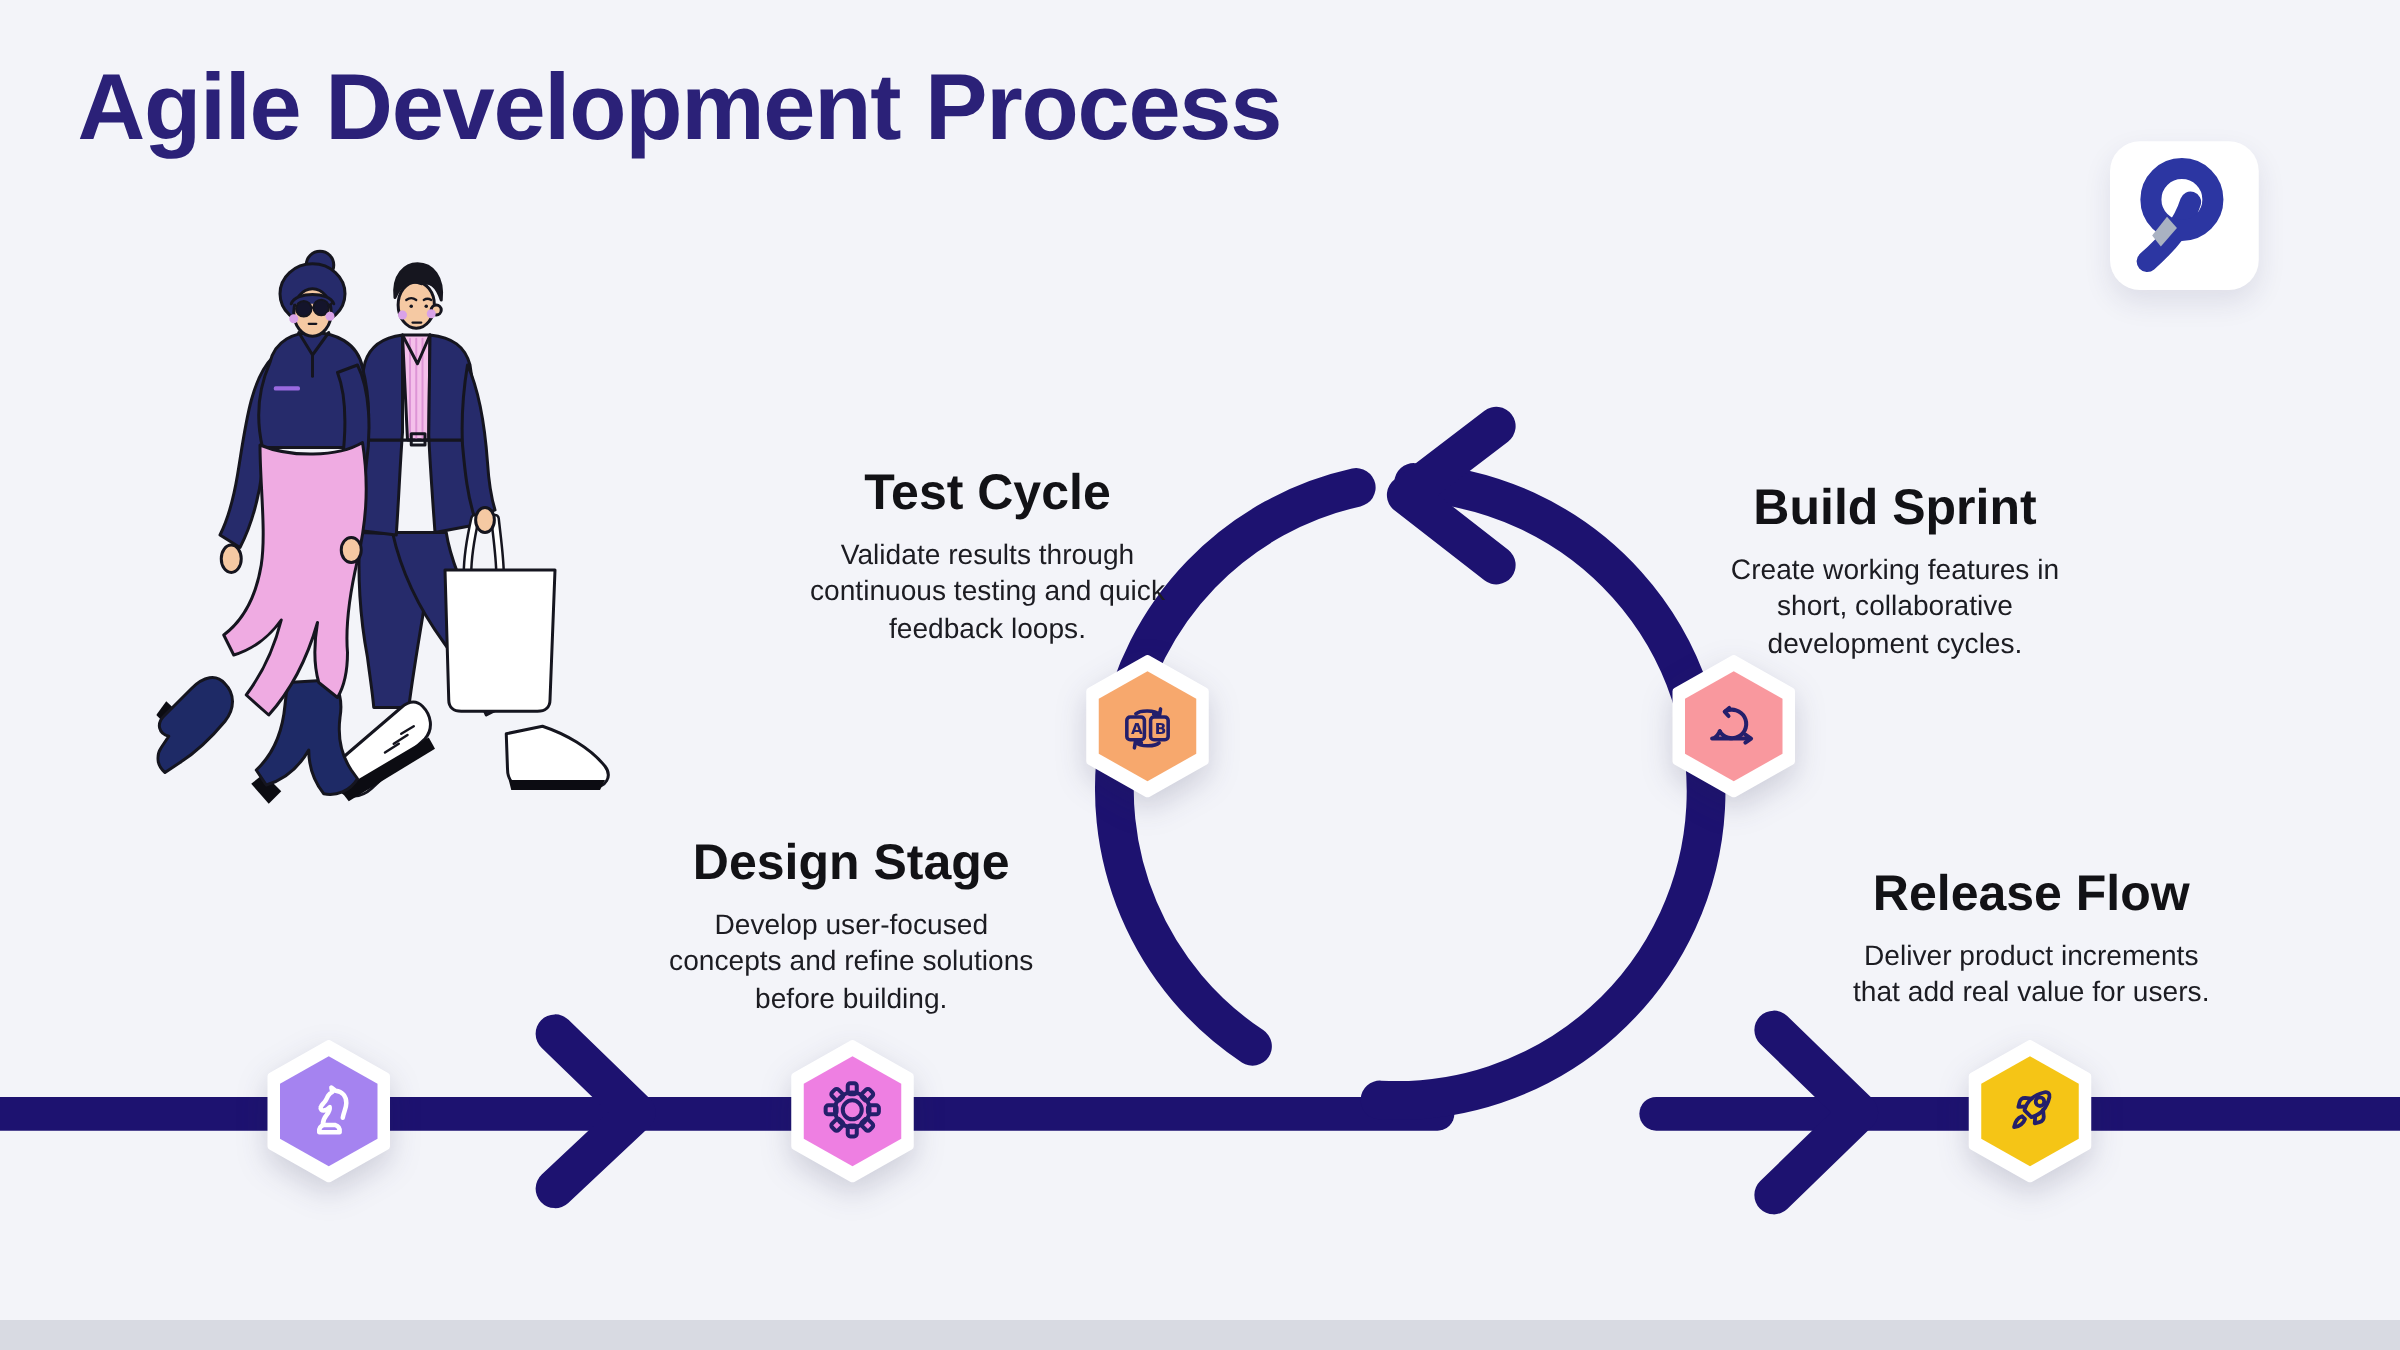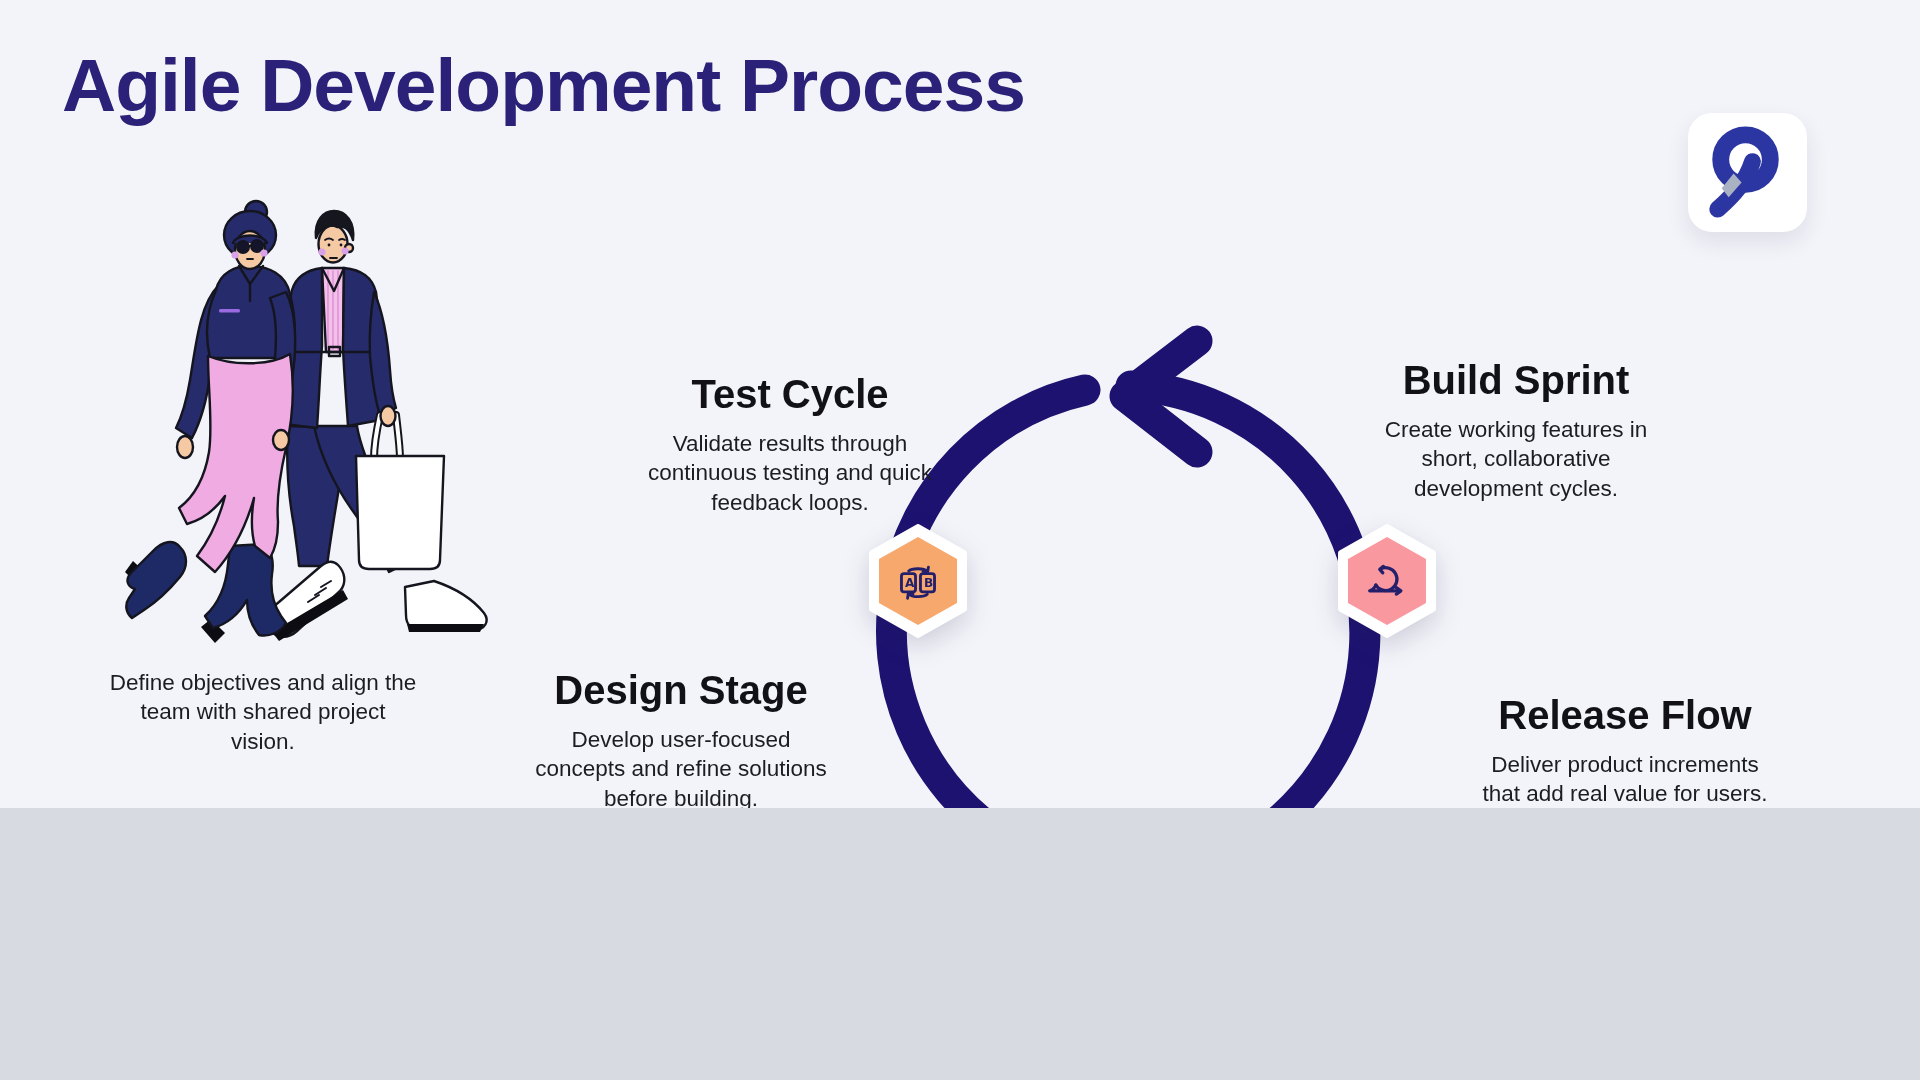--- a/index.html
+++ b/index.html
@@ -1,31 +1,31 @@
 <!DOCTYPE html>
 <html><head>
 <meta charset="utf-8">
 <style>
   html,body{margin:0;padding:0;background:#d8dae2;}
-  .canvas{position:relative;width:1920px;height:808px;background:#f3f4f9;overflow:hidden;
+  .canvas{position:relative;width:1920px;height:1056px;background:#f3f4f9;overflow:hidden;
           font-family:"Liberation Sans",sans-serif;}
   .abs{position:absolute;}
   .page-title{left:62px;top:42px;font-size:75px;font-weight:800;letter-spacing:-1px;color:#2b2178;}
   .logo-box{left:1688px;top:113px;width:119px;height:119px;background:#ffffff;border-radius:24px;
             box-shadow:0 10px 22px rgba(40,40,90,.10);}
   .flow-svg{left:0;top:0;width:1920px;height:1080px;}
   .badge{width:100px;height:114px;filter:drop-shadow(0 9px 12px rgba(35,35,80,.18));}
   .badge svg{display:block;width:100%;height:100%;}
   .stage{display:flex;flex-direction:column;align-items:center;text-align:center;}
   .stage-title{font-size:40px;font-weight:800;color:#121216;line-height:1.12;margin-bottom:12px;}
   .stage-desc{font-size:22.5px;color:#1c1c22;line-height:1.31;white-space:pre-line;}
   .pos-plan{left:93px;top:668px;width:340px;}
   .pos-design{left:516px;top:668px;width:330px;}
   .pos-test{left:625px;top:372px;width:330px;}
-  .pos-build{left:1356px;top:358px;width:320px;justify-content:space-between;}
+  .pos-build{left:1356px;top:384px;width:320px;justify-content:space-between;}
   .pos-release{left:1455px;top:668px;width:340px;margin-top:25px;}
   .b-plan{left:213px;top:832px;} .b-design{left:632px;top:832px;} .b-test{left:868px;top:524px;}
   .b-build{left:1337px;top:524px;} .b-release{left:1574px;top:832px;}
   .people{left:125px;top:195px;width:390px;height:465px;}
   .people svg{display:block;width:100%;height:100%;}
   .icon-text{font-family:"DejaVu Sans",sans-serif;font-weight:bold;font-size:6.4px;fill:#241f6b;}
 </style>
 </head>
 <body>
 
@@ -197,23 +197,20 @@
         <path d="M9.8 11.7 C10.7 8.2 13.6 5.2 18.3 4.1 C19.6 3.8 20.6 4.8 20.3 6.1 C19.2 10.8 16.2 13.7 12.7 14.6 Z"></path>
         <circle cx="16.3" cy="8.1" r="1.8"></circle>
         <path d="M12.9 6.8 L10 6.5 C8.8 6.5 8 7.2 7.7 8.3 L7.2 10.3 L10.2 10.1"></path>
         <path d="M17.6 11.5 L17.9 14.4 C17.9 15.6 17.2 16.4 16.1 16.7 L14.1 17.2 L14.3 14.2"></path>
         <path d="M8.8 14.2 C7.1 14.8 5.8 16.4 5.4 18.8 C7.8 18.4 9.4 17.1 10 15.4 Z"></path>
       </g>
     </svg>
   </div>
 
   <div class="abs stage pos-plan">
-    <div class="stage-desc">Define objectives and align the
-team with shared project
-vision.</div>
   </div>
   <div class="abs stage pos-design">
     <div class="stage-title">Design Stage</div>
     <div class="stage-desc">Develop user-focused
 concepts and refine solutions
 before building.</div>
   </div>
   <div class="abs stage pos-test">
     <div class="stage-title">Test Cycle</div>
     <div class="stage-desc">Validate results through

